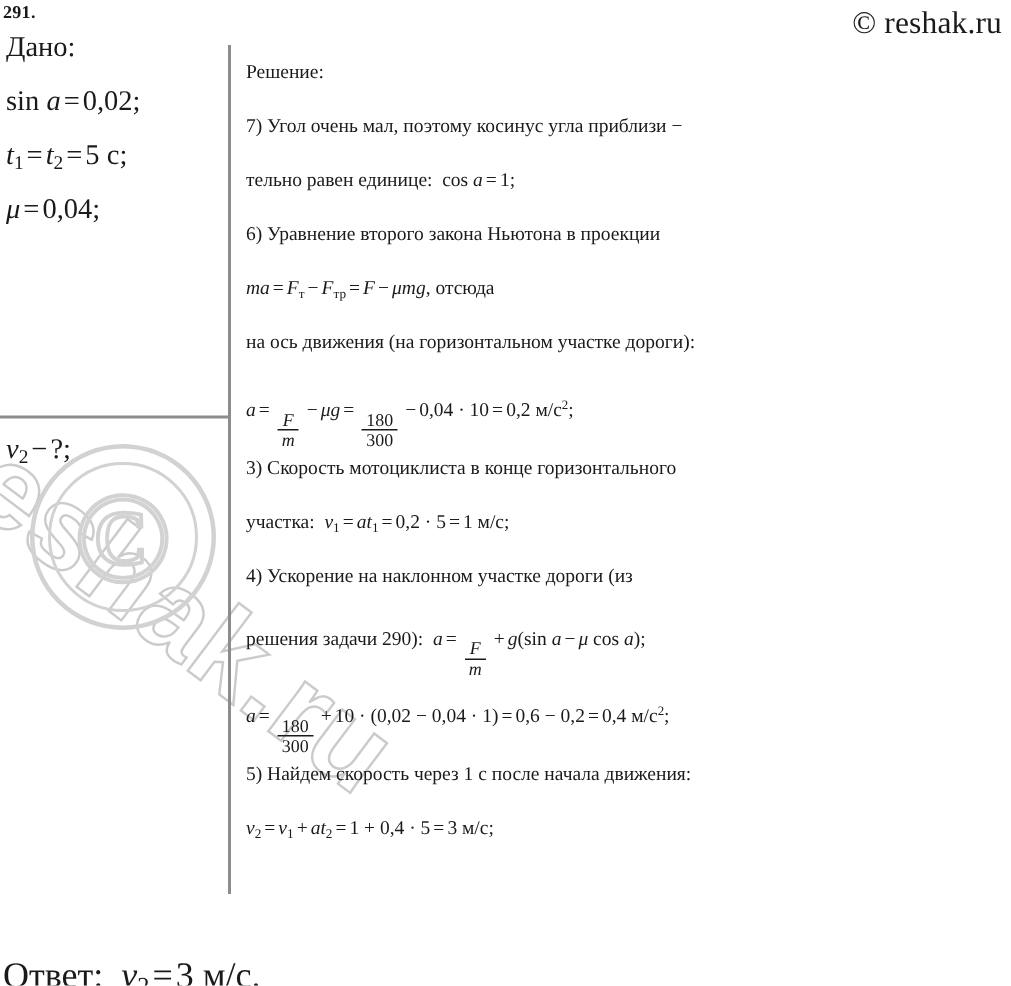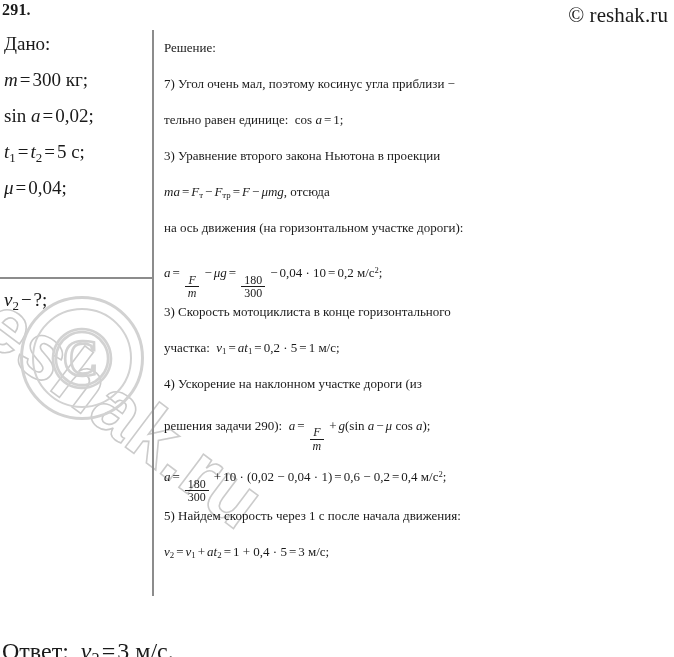--- a/index.html
+++ b/index.html
@@ -84,21 +84,21 @@
   .content-layer {
     position: absolute;
     inset: 0;
     z-index: 2;
   }
 
   .task-number {
     position: absolute;
     left: 2px;
     top: 1px;
-    font-size: 16px;
+    font-size: 12px;
     font-weight: 700;
     letter-spacing: .2px;
   }
 
   .site-mark {
     position: absolute;
     right: 6px;
     top: 3px;
     font-size: 21px;
     letter-spacing: .1px;
@@ -119,21 +119,21 @@
     top: 277px;
     width: 152px;
     height: 2px;
     background: #8c8c8c;
   }
 
   
   .given-col {
     position: absolute;
     left: 4px;
-    top: 26px;
+    top: 14px;
     width: 146px;
   }
   .find-col {
     position: absolute;
     left: 4px;
     top: 282px;
     width: 146px;
   }
   .line {
     height: 36px;
@@ -214,23 +214,20 @@
 
     <div class="task-number">291.</div>
     <div class="site-mark">© reshak.ru</div>
 
     <div class="vrule"></div>
     <div class="hrule"></div>
 
     <div class="given-col">
       <div class="line">Дано:</div>
       <div class="line">
-        <i class="v">m</i><span class="op">=</span><span class="up">300</span> <span class="up">кг;</span>
-      </div>
-      <div class="line">
         <span class="up">sin</span> <i class="v">a</i><span class="op">=</span><span class="up">0,02</span><span class="up">;</span>
       </div>
       <div class="line">
         <i class="v">t</i><sub>1</sub><span class="op">=</span><i class="v">t</i><sub>2</sub><span class="op">=</span><span class="up">5</span> <span class="up">с;</span>
       </div>
       <div class="line">
         <i class="v">μ</i><span class="op">=</span><span class="up">0,04</span><span class="up">;</span>
       </div>
     </div>
 
@@ -243,21 +240,21 @@
     <div class="sol-col">
 
       <div class="sline">Решение:</div>
 
       <div class="sline">7) Угол очень мал, поэтому косинус угла приблизи −</div>
       <div class="sline">
         <span>тельно равен единице:</span>
         &nbsp;<span class="up">cos</span> <i class="v">a</i><span class="op">=</span><span class="up">1;</span>
       </div>
 
-      <div class="sline">3) Уравнение второго закона Ньютона в проекции</div>
+      <div class="sline">6) Уравнение второго закона Ньютона в проекции</div>
       <div class="sline">
         <i class="v">ma</i><span class="op">=</span><i class="v">F</i><sub>т</sub><span class="op">−</span><i class="v">F</i><sub>тр</sub><span class="op">=</span><i class="v">F</i><span class="op">−</span><i class="v">μmg</i><span>, отсюда</span>
       </div>
       <div class="sline">на ось движения (на горизонтальном участке дороги):</div>
 
       <div class="sline tall">
         <i class="v">a</i><span class="op">=</span><span class="frac">
             <span class="num"><i class="v">F</i></span>
             <span class="den"><i class="v">m</i></span>
           </span><span class="op">−</span><i class="v">μg</i><span class="op">=</span><span class="frac">

